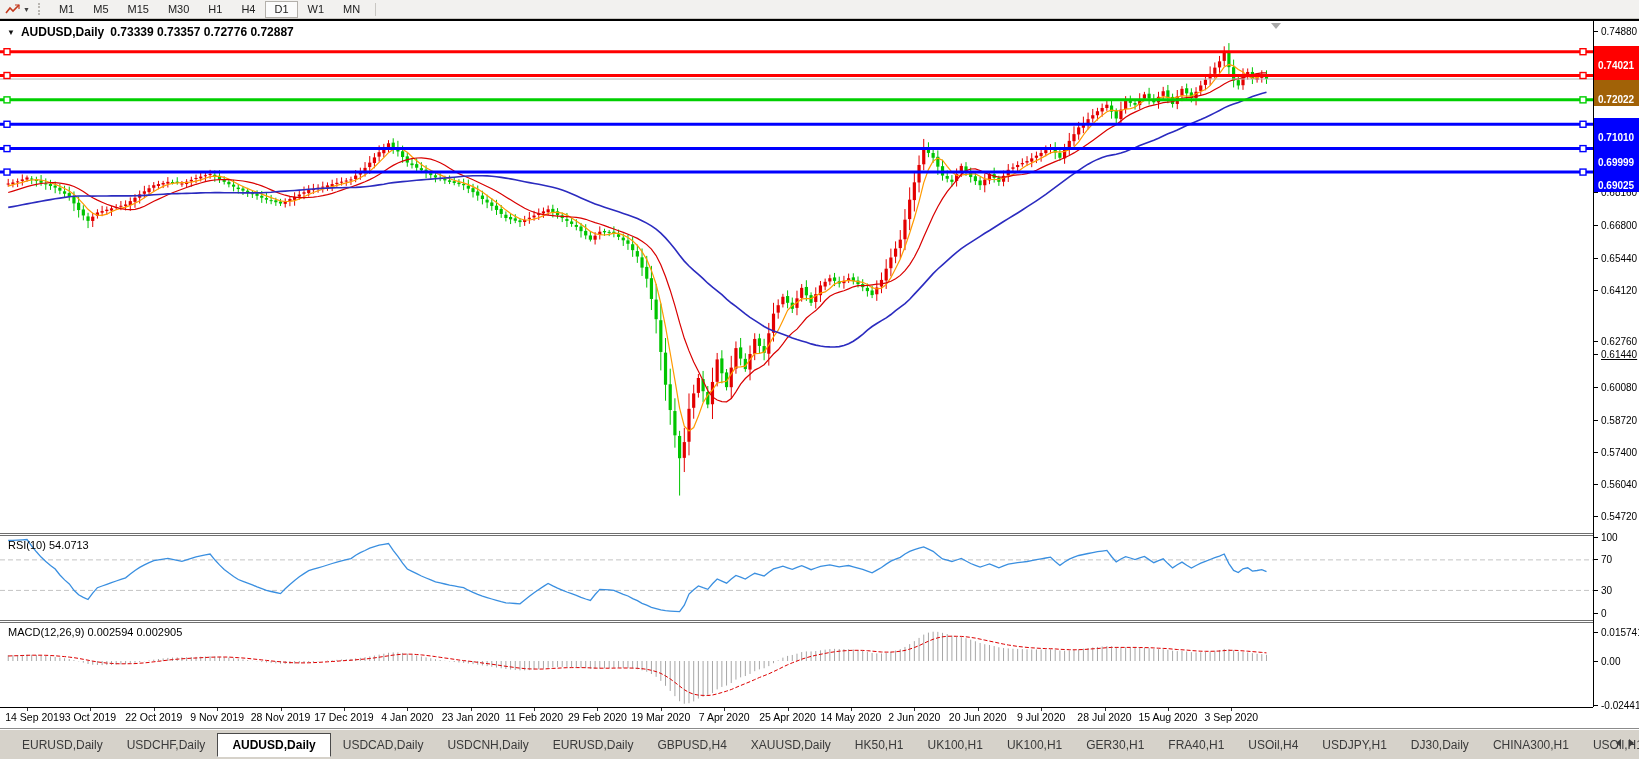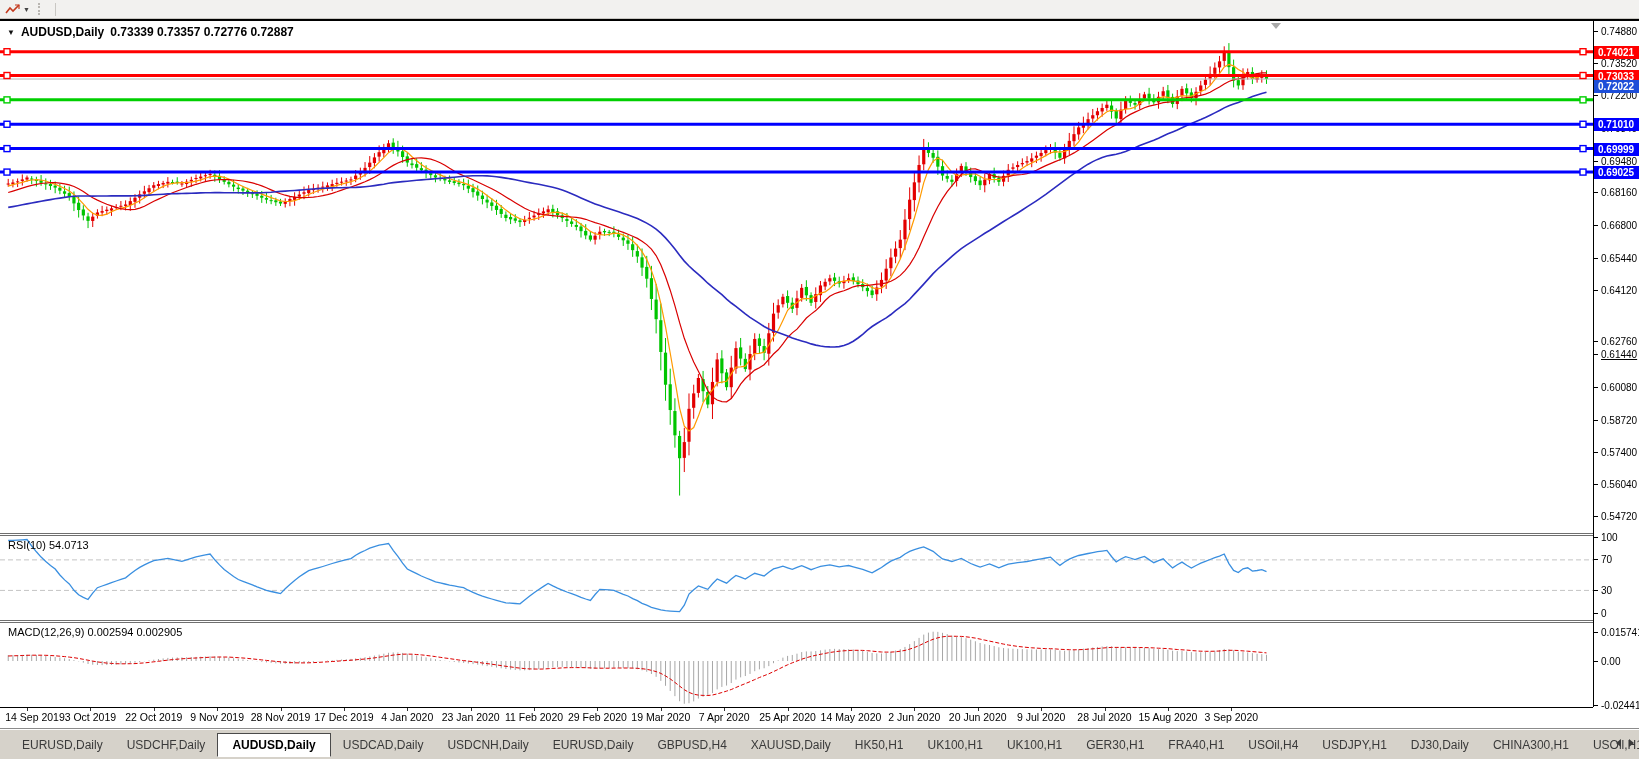--- a/index.html
+++ b/index.html
@@ -23,21 +23,21 @@
                display:flex;align-items:center;gap:6px;}
   .chart-title .dd{font-size:8px;color:#111;}
   .pane-label{position:absolute;left:8px;font-size:11px;color:#000;}
   .sep{position:absolute;left:0;width:1639px;height:3px;
        background:linear-gradient(#6f6f6f,#6f6f6f 1px,#fff 1px,#fff 2px,#6f6f6f 2px);}
   .axisline{position:absolute;left:0;top:707px;width:1593px;height:1px;background:#000;}
   
   .scale-col{position:absolute;left:1594px;top:21px;width:45px;height:686px;background:#fff;}
   .ptick{position:absolute;left:0;height:12px;display:flex;align-items:center;font-size:10px;color:#000;}
   .ptick .dash{display:inline-block;width:4px;height:1px;background:#000;margin-right:3px;}
-  .badge{position:absolute;left:0;min-width:40px;padding:1px 2px 1px 4px;font-size:10px;font-weight:700;
+  .badge{position:absolute;left:0;min-width:40px;padding:14px 2px 1px 4px;font-size:10px;font-weight:700;
          color:#fff;line-height:11px;}
   
   .xaxis{position:absolute;left:0;top:708px;width:1593px;height:20px;background:#fff;}
   .xlab{position:absolute;top:3px;width:70px;text-align:center;font-size:10.5px;color:#000;white-space:nowrap;}
   .xtick{position:absolute;top:0;width:1px;height:3px;background:#333;}
   
   .tabgroove{position:absolute;left:0;top:728px;width:1639px;height:2px;
              background:linear-gradient(#8b8b8b,#8b8b8b 1px,#fff 1px);}
   .tabbar{position:absolute;left:0;top:730px;width:1639px;height:29px;background:#d6d2ca;
           display:flex;align-items:center;padding-left:10px;box-sizing:border-box;}
@@ -58,20 +58,31 @@
 
   <div class="toolbar">
     <div class="tool-icon">
       <svg width="16" height="13">
         <polyline points="1,10 5,5 8,8 14,2" stroke="#c43a1e" stroke-width="1.6" fill="none"></polyline>
         <polyline points="10,2 14,2 14,6" stroke="#c43a1e" stroke-width="1.2" fill="none"></polyline>
       </svg>
       <span class="caret-glyph">▼</span>
     </div>
     <div class="grip"></div>
+    <div id="tfButtons" style="display:flex;align-items:center;">
+        <div class="tfbtn">M1</div>
+        <div class="tfbtn">M5</div>
+        <div class="tfbtn">M15</div>
+        <div class="tfbtn">M30</div>
+        <div class="tfbtn">H1</div>
+        <div class="tfbtn">H4</div>
+        <div class="tfbtn active">D1</div>
+        <div class="tfbtn">W1</div>
+        <div class="tfbtn">MN</div>
+      </div>
     <div class="tb-sep"></div>
   </div>
 
   <div class="topline"></div>
 
   <svg id="svgMain" class="pane-svg" style="top:21px;" width="1593" height="511">
       <rect x="0" y="0" width="1593" height="511" fill="#ffffff"></rect>
       <g>
         <line x1="8.219999999999999" y1="157.8824881607254" x2="8.219999999999999" y2="165.68977927336354" stroke="#e30000" stroke-width="1"></line>
         <rect x="6.619999999999999" y="162.52768000000006" width="3.2" height="1" fill="#e30000"></rect>
@@ -1026,21 +1037,21 @@
         <span class="dash"></span>
         <span>0.00</span>
       </div>
       <div class="ptick" style="top: 678.957px;">
         <span class="dash"></span>
         <span>-0.024412</span>
       </div>
       <div class="badge" style="top: 24.6985px; background: rgb(255, 0, 0);">0.74021</div>
       <div class="badge" style="top: 55.0233px; background: rgb(0, 0, 0); margin-left: 12px;">0.72887</div>
       <div class="badge" style="top: 48.5053px; background: rgb(255, 0, 0);">0.73033</div>
-      <div class="badge" style="top: 59px; background: #1d4ed8;">0.72022</div>
+      <div class="badge" style="top: 59px; background: #a16207;">0.72022</div>
       <div class="badge" style="top: 97.2515px; background: rgb(0, 0, 255);">0.71010</div>
       <div class="badge" style="top: 121.613px; background: rgb(0, 0, 255);">0.69999</div>
       <div class="badge" style="top: 145.082px; background: rgb(0, 0, 255);">0.69025</div>
     </div>
 
   <div class="xaxis" id="xAxis">
       <div class="xtick" style="left: 27px;"></div>
       <div class="xlab" style="left: 0px;">14 Sep 2019</div>
       <div class="xtick" style="left: 90.3825px;"></div>
       <div class="xlab" style="left: 55.3825px;">3 Oct 2019</div>

